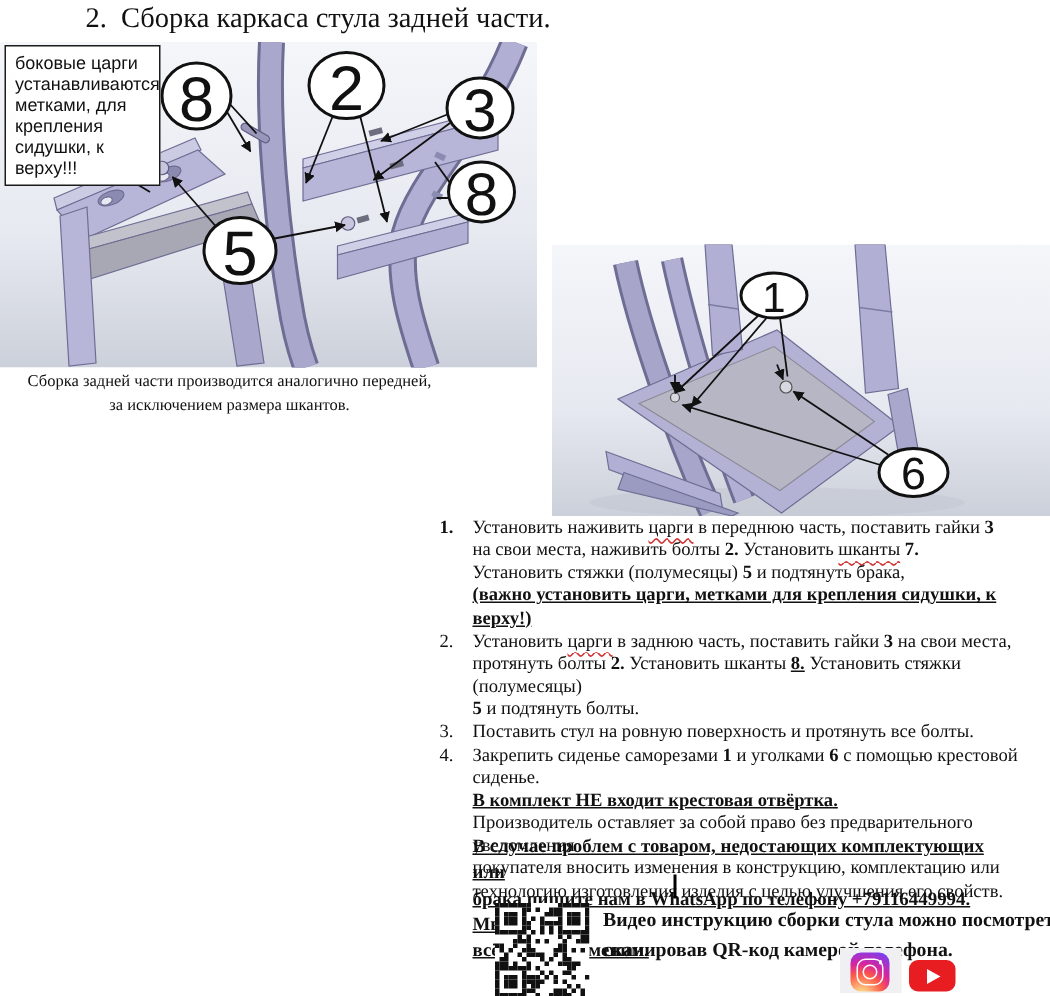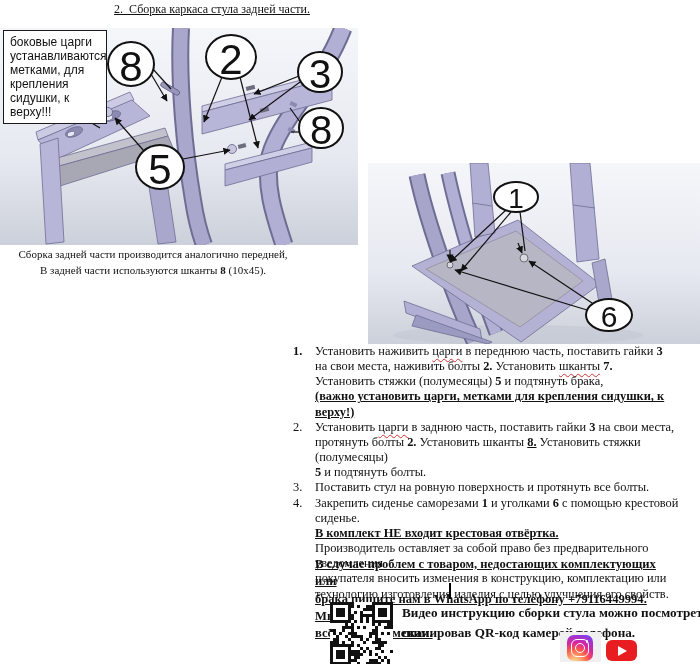--- a/index.html
+++ b/index.html
@@ -1,19 +1,19 @@
 <!DOCTYPE html>
 <html><head>
 <meta charset="utf-8">
 <style>
   html,body{margin:0;padding:0;background:#fff;}
   .page{position:relative;width:700px;height:664px;background:#ffffff;overflow:hidden;
         font-family:"Liberation Serif",serif;color:#111;}
   .abs{position:absolute;}
-  .title{font-size:12px;white-space:pre;text-decoration:underline;}
+  .title{font-size:19px;white-space:pre;}
   #sec2-title{left:0;top:2px;width:424px;text-align:center;}
   #sec3-title{left:410px;top:130px;}
   #note-box{left:3px;top:30px;width:93px;background:#fff;border:1.4px solid #1a1a1a;
             padding:4px 3px 4px 6px;font-family:"Liberation Sans",sans-serif;
             font-size:12px;line-height:14px;z-index:3;}
   #left-figure{left:0;top:28px;}
   #right-figure{left:368px;top:163px;}
   #left-caption{left:0;top:246px;width:306px;text-align:center;font-size:11px;line-height:16.2px;}
   #instructions{left:293px;top:344px;width:410px;font-size:12.4px;line-height:15.15px;}
   .item{display:flex;}
@@ -125,21 +125,21 @@
       <text class="callout-num" x="321" y="102" font-size="40" text-anchor="middle" dominant-baseline="central">8</text>
       <ellipse cx="160" cy="139" rx="24" ry="22" fill="#fff" stroke="#111" stroke-width="2"></ellipse>
       <text class="callout-num" x="160" y="141" font-size="42" text-anchor="middle" dominant-baseline="central">5</text>
     </g>
   </svg>
 
   <div class="abs" id="note-box">боковые царги устанавливаются метками, для крепления сидушки, к верху!!!</div>
 
   <div class="abs" id="left-caption">
       <div class="tline"><span>Сборка задней части производится аналогично передней,</span></div>
-      <div class="tline"><span>В задней части используются шканты </span><span class="b">8</span><span> (10х45).</span></div>
+      <div class="tline"><span>за исключением размера шкантов.</span></div>
     </div>
 
 
   <svg class="abs" id="right-figure" width="332" height="181" viewBox="0 0 332 181">
     <rect x="0" y="0" width="332" height="181" fill="url(#figbg)"></rect>
     <ellipse cx="150" cy="172" rx="125" ry="10" fill="#c3c7d1" opacity="0.55"></ellipse>
 
     <g stroke="#6e6d93" stroke-width="0.8">
 
       <path d="M49,12 C58,55 82,125 106,178" fill="none" stroke="#6e6d93" stroke-width="17"></path>

